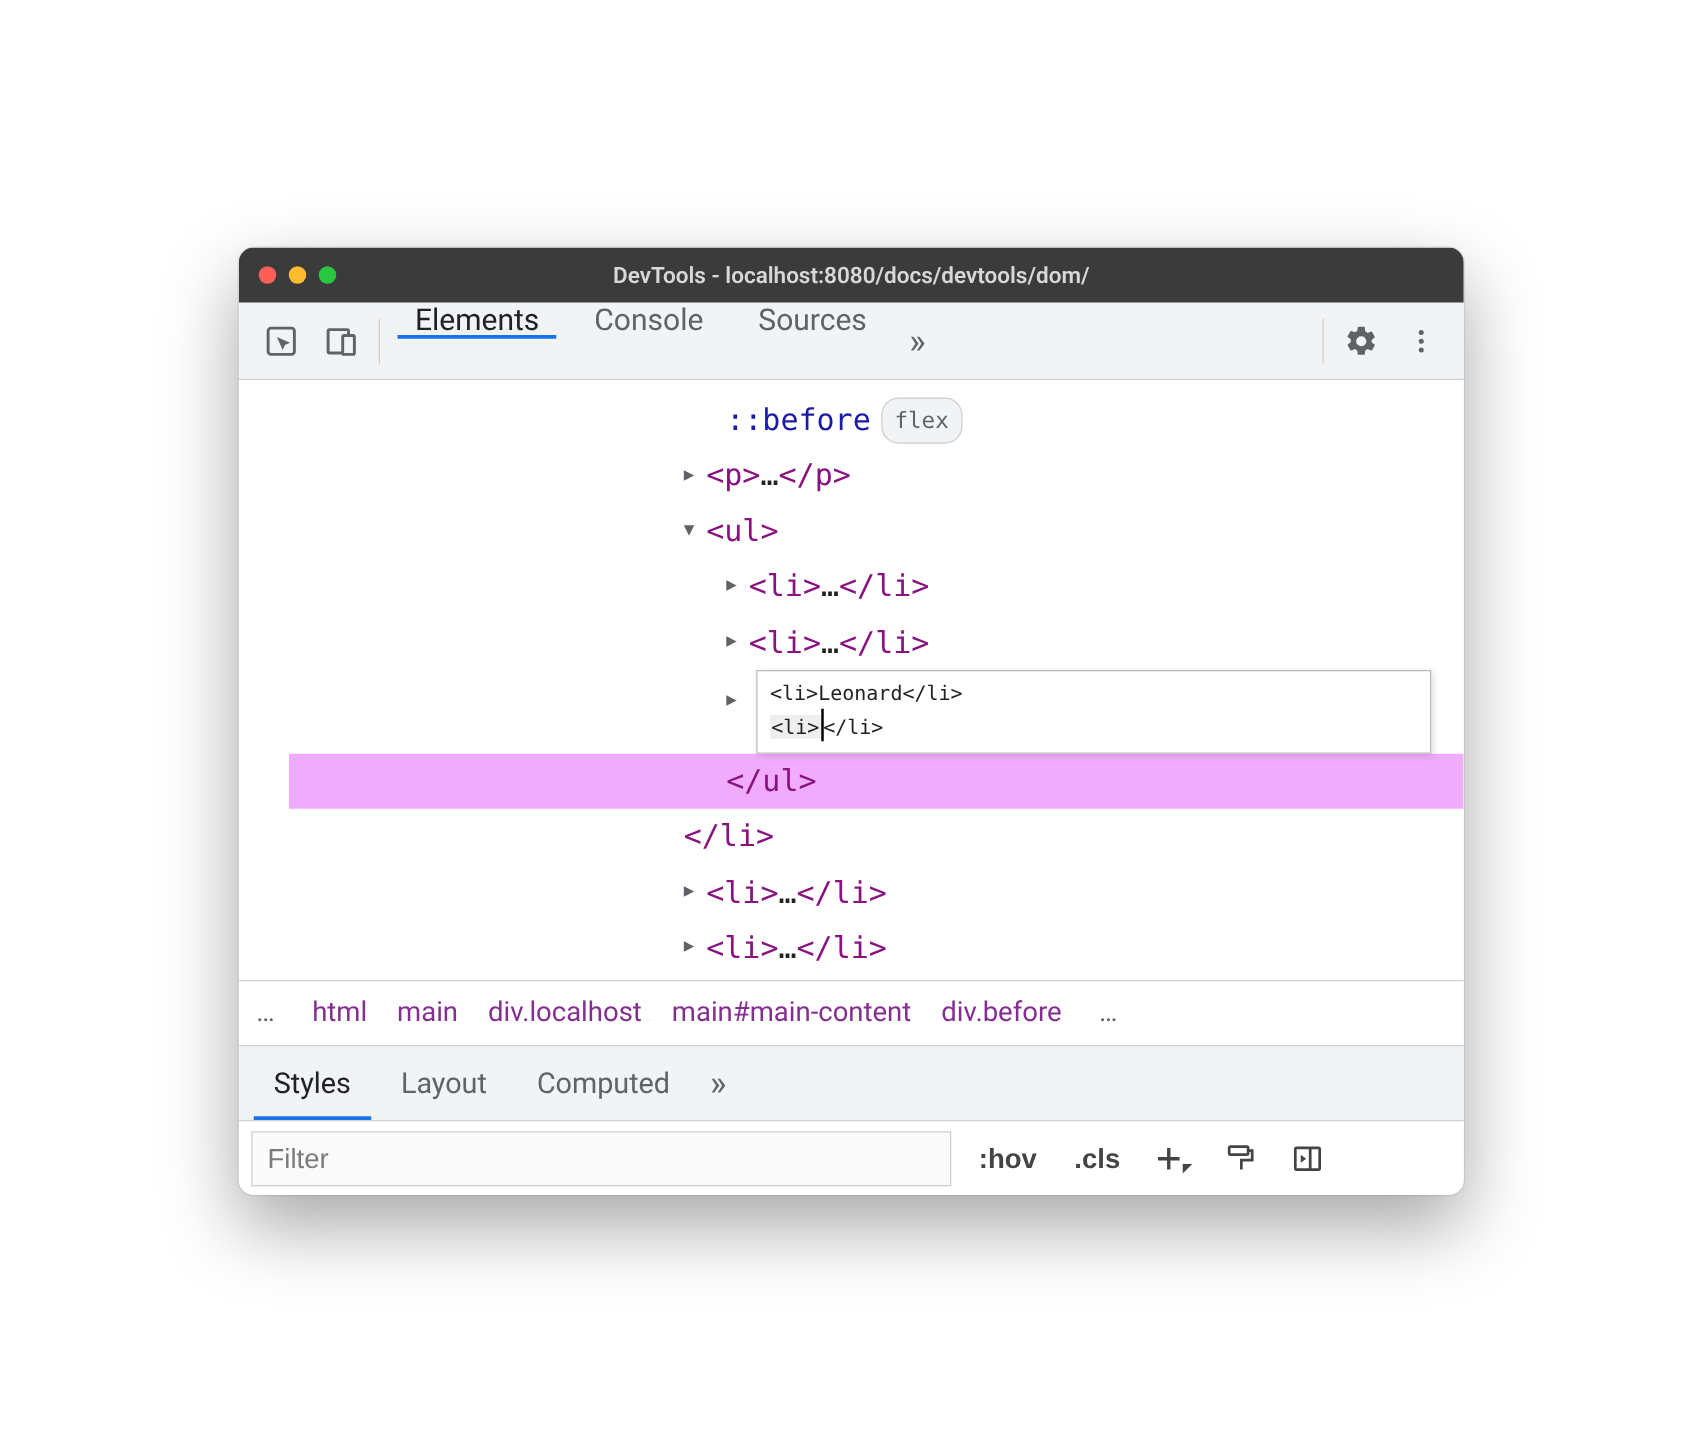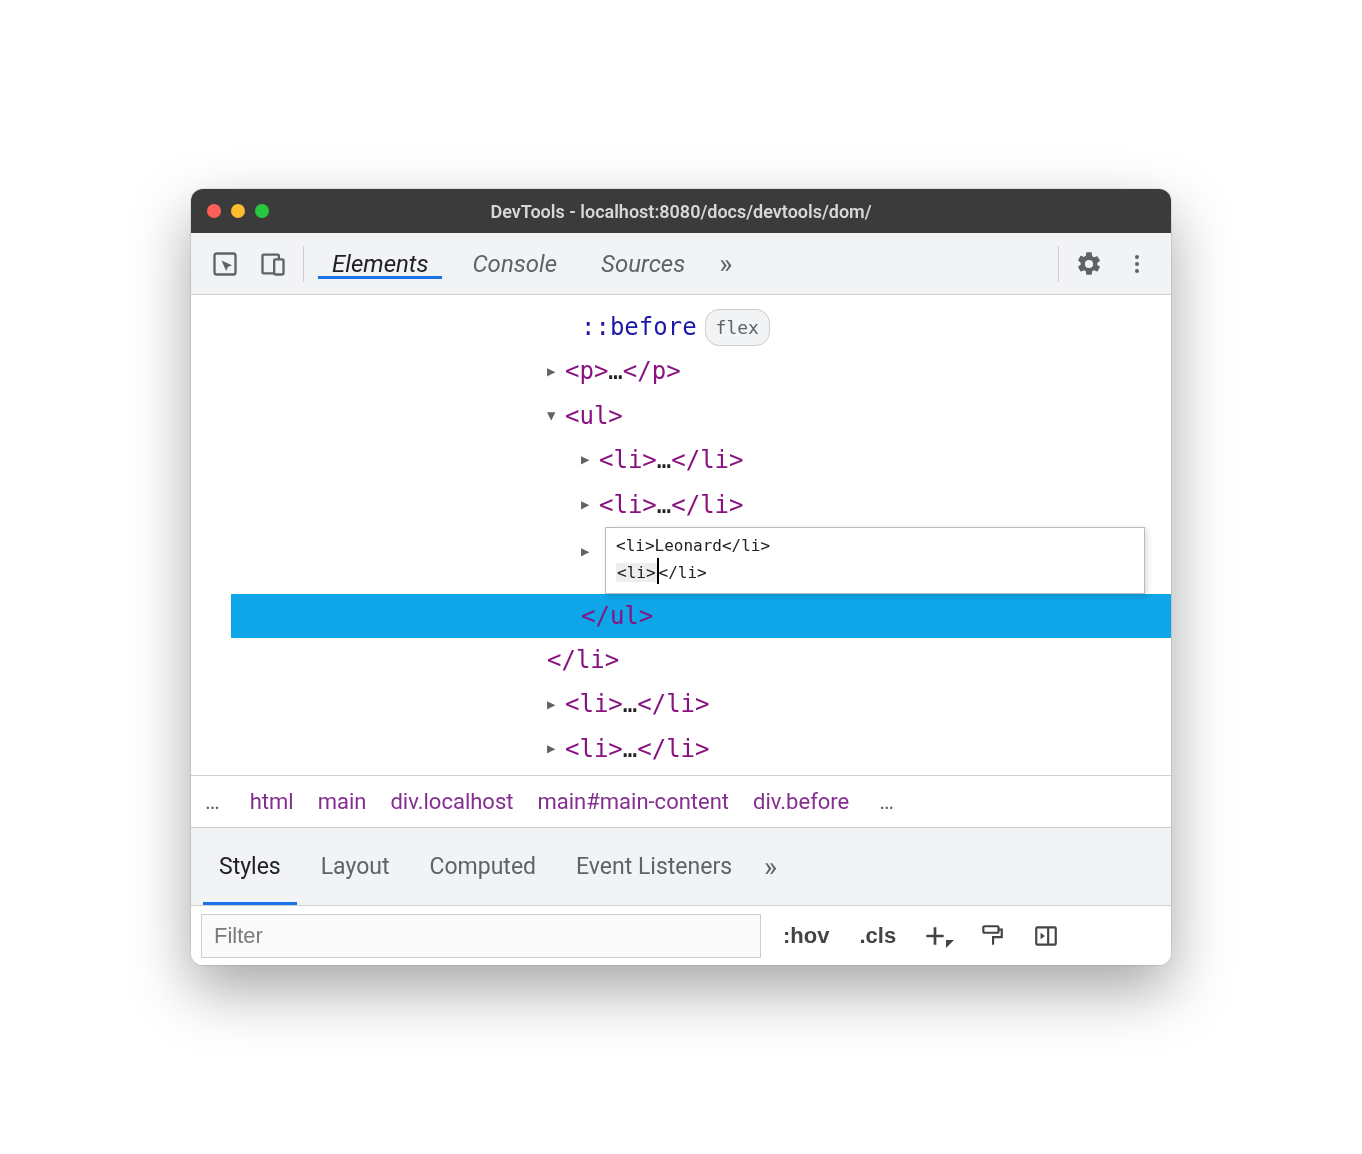--- a/index.html
+++ b/index.html
@@ -53,21 +53,21 @@
     width: 48px; height: 58px;
     display: flex; align-items: center; justify-content: center;
     color: #5f6368;
     cursor: pointer;
   }
   .tb-sep {
     width: 1px; height: 36px;
     background: #cfcfcf;
     margin: 0 6px;
   }
-  .tabs { display: flex; align-items: center; height: 100%; font-style: italic; }
+  .tabs { display: flex; align-items: flex-start; height: 100%; }
   .tab {
     padding: 0 22px;
     display: flex; align-items: center;
     font-size: 24px;
     color: #5f6368;
     cursor: pointer;
     position: relative;
   }
   .tab.active { color: #202124; }
   .tab.active::after {
@@ -108,21 +108,21 @@
     font-size: 18px;
     border: 1px solid #ccc;
     background: #f1f3f4;
     color: #5f6368;
     border-radius: 14px;
     padding: 1px 10px;
     margin-left: 8px;
     font-family: ui-monospace, Menlo, monospace;
   }
   .ell { color: #222; }
-  .row.highlight { background: #0ea5e9; }
+  .row.highlight { background: #f0abfc; }
   .editbox {
     display: inline-block;
     background: #fff;
     border: 1px solid #bbb;
     box-shadow: 2px 2px 6px rgba(0,0,0,0.15);
     padding: 4px 10px 6px 10px;
     font-family: ui-monospace, Menlo, monospace;
     font-size: 16px;
     line-height: 1.7;
     color: #222;
@@ -145,21 +145,21 @@
     color: #5f6368;
     padding: 0 8px;
     gap: 24px;
     overflow: hidden;
   }
   .crumb { color: #852e91; cursor: pointer; white-space: nowrap; }
   .crumb-ell { color: #5f6368; padding: 0 6px; }
   .sub-toolbar {
     border-top: 1px solid #d0d0d0;
     background: #f1f3f4;
-    height: 78px;
+    height: 60px;
     display: flex; align-items: center;
     padding: 0 8px;
   }
   .subtabs { display: flex; align-items: stretch; height: 100%; }
   .subtab {
     padding: 0 20px;
     display: flex; align-items: center;
     font-size: 23px;
     color: #5f6368;
     cursor: pointer;
@@ -335,21 +335,20 @@
     <span class="crumb">main#main-content</span>
     <span class="crumb">div.before</span>
     <span class="crumb-ell">…</span>
   </div>
 
   <div class="sub-toolbar">
     <div class="subtabs">
       <div class="subtab active">Styles</div>
       <div class="subtab">Layout</div>
       <div class="subtab">Computed</div>
-      <div class="subtab">Event Listeners</div>
     </div>
     <div class="chev-more">»</div>
   </div>
 
   <div class="filterbar">
     <input class="filter-input" placeholder="Filter" style="">
     <span class="fb-btn">:hov</span>
     <span class="fb-btn">.cls</span>
     <div class="fb-icon">
       <svg width="26" height="26" viewBox="0 0 24 24" stroke="#444" stroke-width="2.5">

